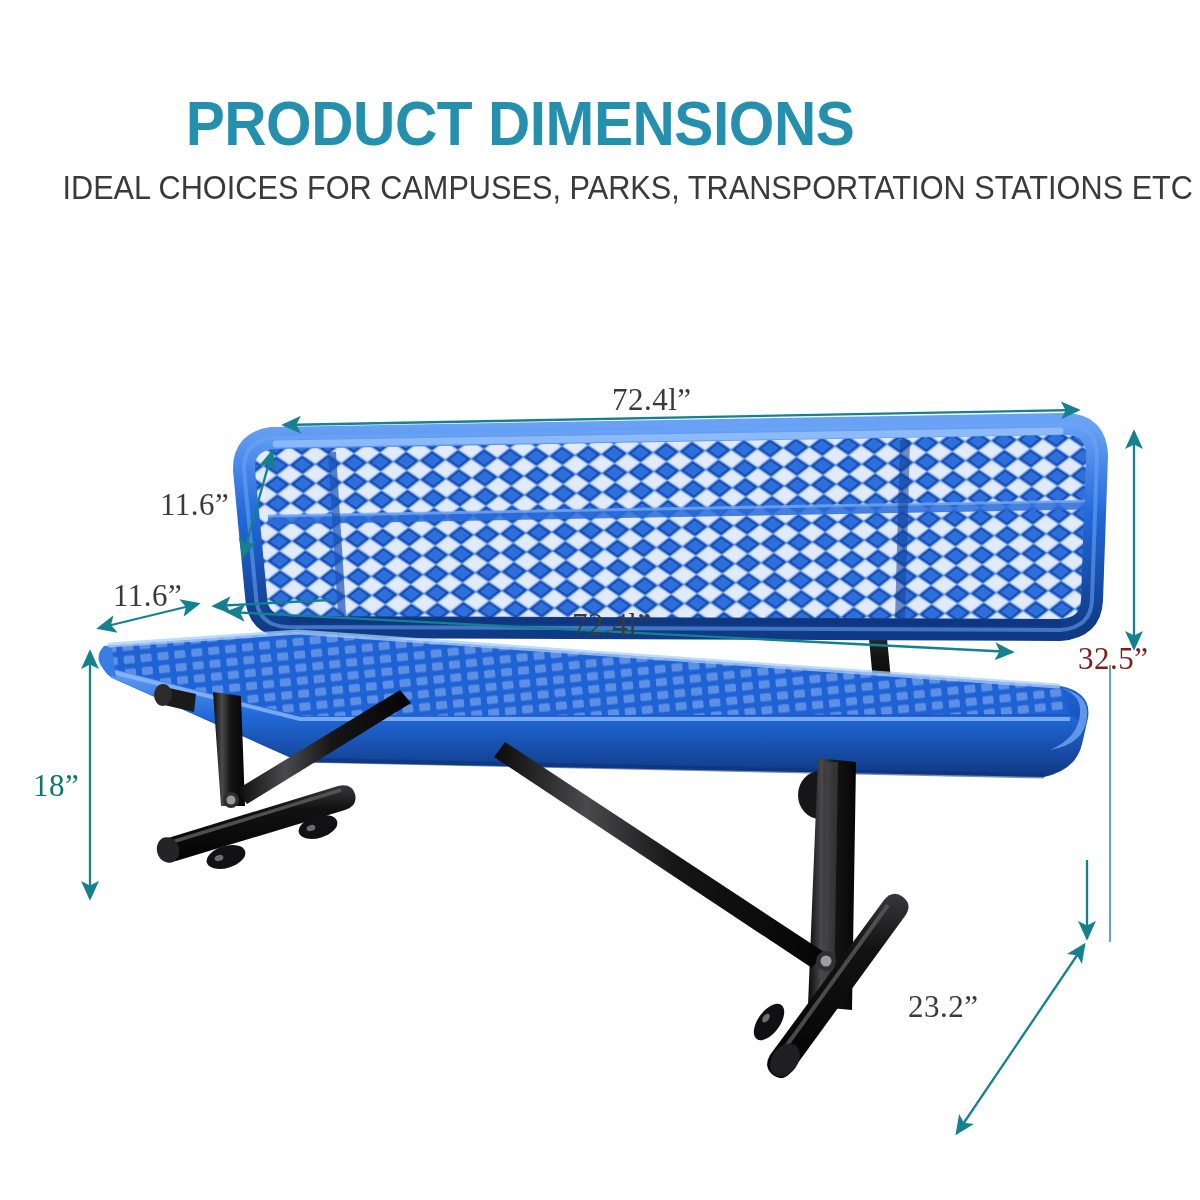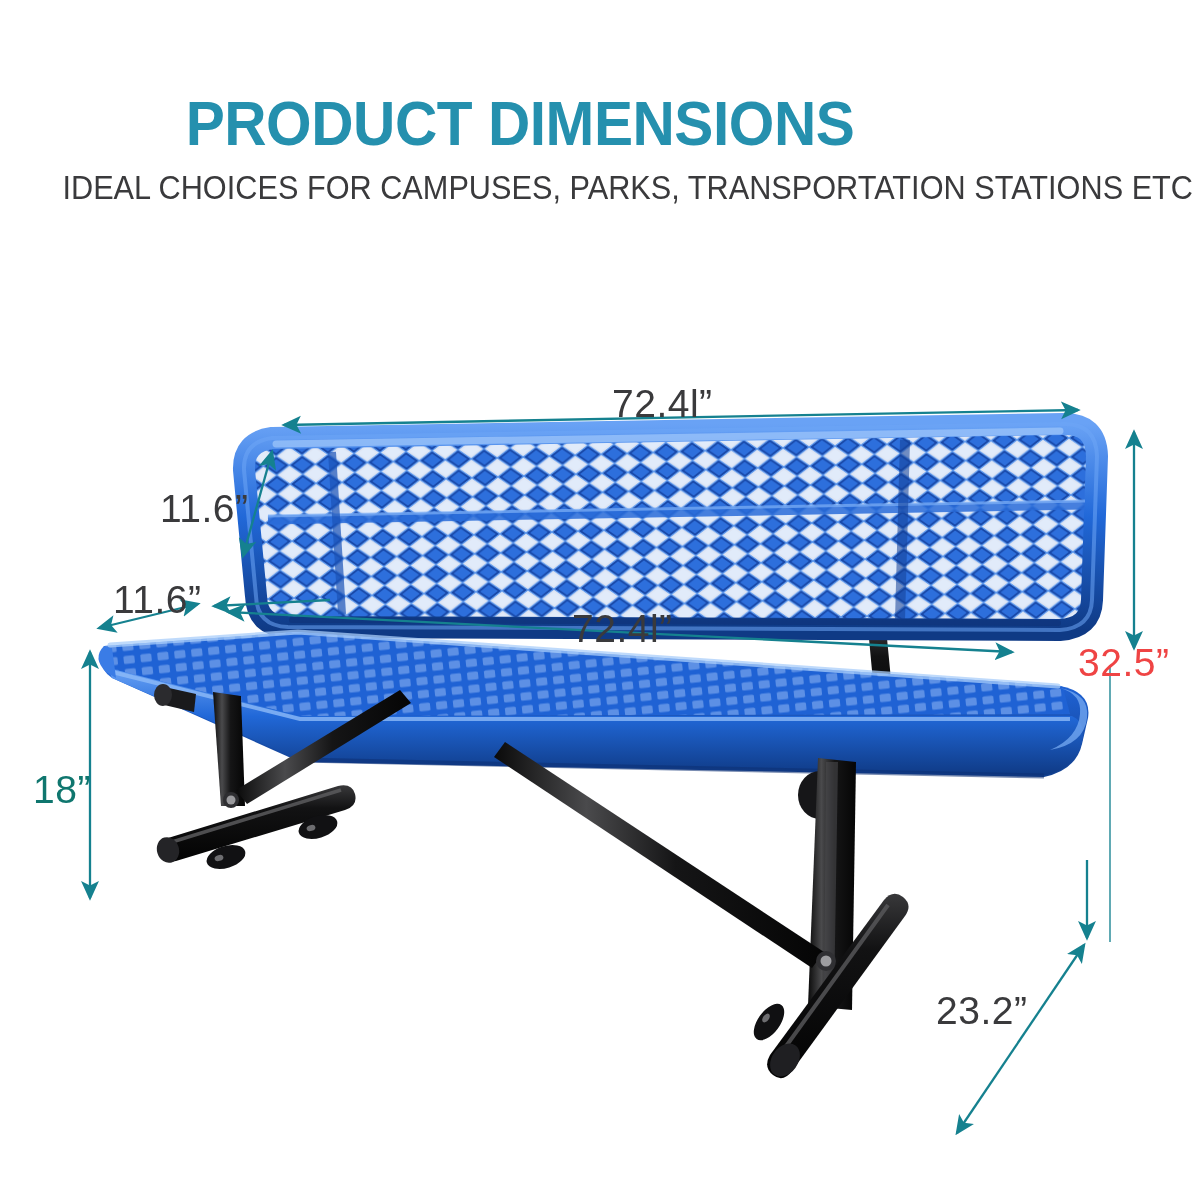--- a/index.html
+++ b/index.html
@@ -20,22 +20,22 @@
     font-family:"Liberation Sans",sans-serif;
     font-size:33px;line-height:1;font-weight:normal;
     transform:scaleX(0.93);
     margin-top:16px;
     white-space:nowrap;
   }
 
   
   .dim{
     position:absolute;
-    font-family:Liberation Sans, sans-serif;
-    font-size:39px;
+    font-family:Liberation Serif, serif;
+    font-size:31px;
     color:#3a3a3c;
     white-space:nowrap;
     letter-spacing:0.5px;
   }
 
   
   .layer{position:absolute;left:0;top:0;width:1200px;height:1200px;}
   svg.layer{overflow:visible;}
 </style>
 </head>
@@ -215,17 +215,17 @@
       <line x1="1110" y1="665" x2="1110" y2="942"></line>
     </g>
   </svg>
 
   <div>
     <div class="dim" id="d0" style="left: 612px; top: 382px; color: rgb(58, 58, 60);">72.4l”</div>
     <div class="dim" id="d1" style="left: 572px; top: 607px; color: rgb(58, 58, 60);">72.4l”</div>
     <div class="dim" id="d2" style="left: 160px; top: 487px; color: rgb(58, 58, 60);">11.6”</div>
     <div class="dim" id="d3" style="left: 113px; top: 578px; color: rgb(58, 58, 60);">11.6”</div>
     <div class="dim" id="d4" style="left: 33px; top: 768px; color: #0f766e;">18”</div>
-    <div class="dim" id="d5" style="left: 1078px; top: 641px; color: #ef4444;">32.5”</div>
-    <div class="dim" id="d6" style="left: 936px; top: 989px; color: rgb(58, 58, 60);">23.2”</div>
+    <div class="dim" id="d5" style="left: 1078px; top: 641px; color: #7f1d1d;">32.5”</div>
+    <div class="dim" id="d6" style="left: 908px; top: 989px; color: rgb(58, 58, 60);">23.2”</div>
   </div>
 
 </div>
 
 </body></html>

